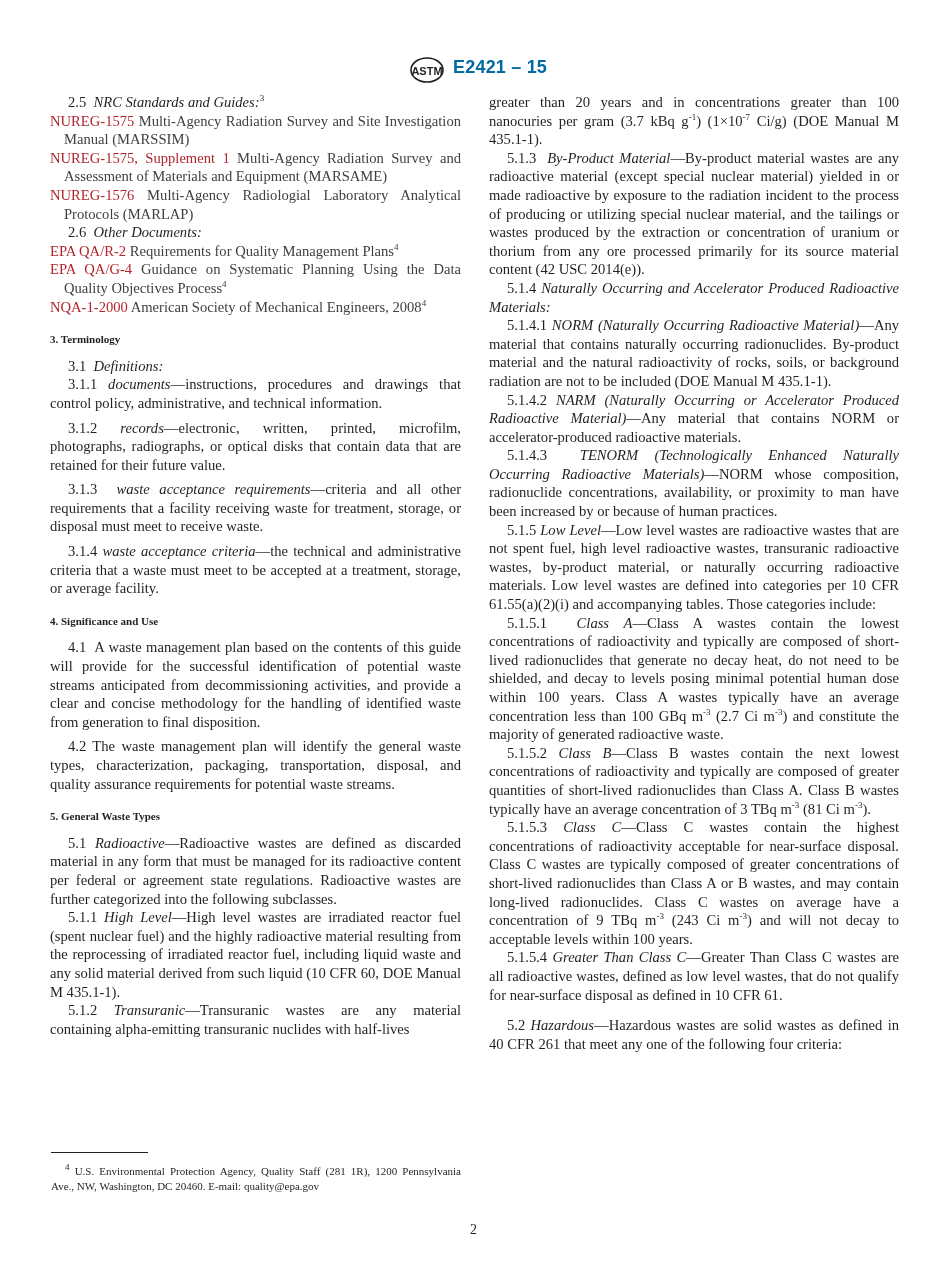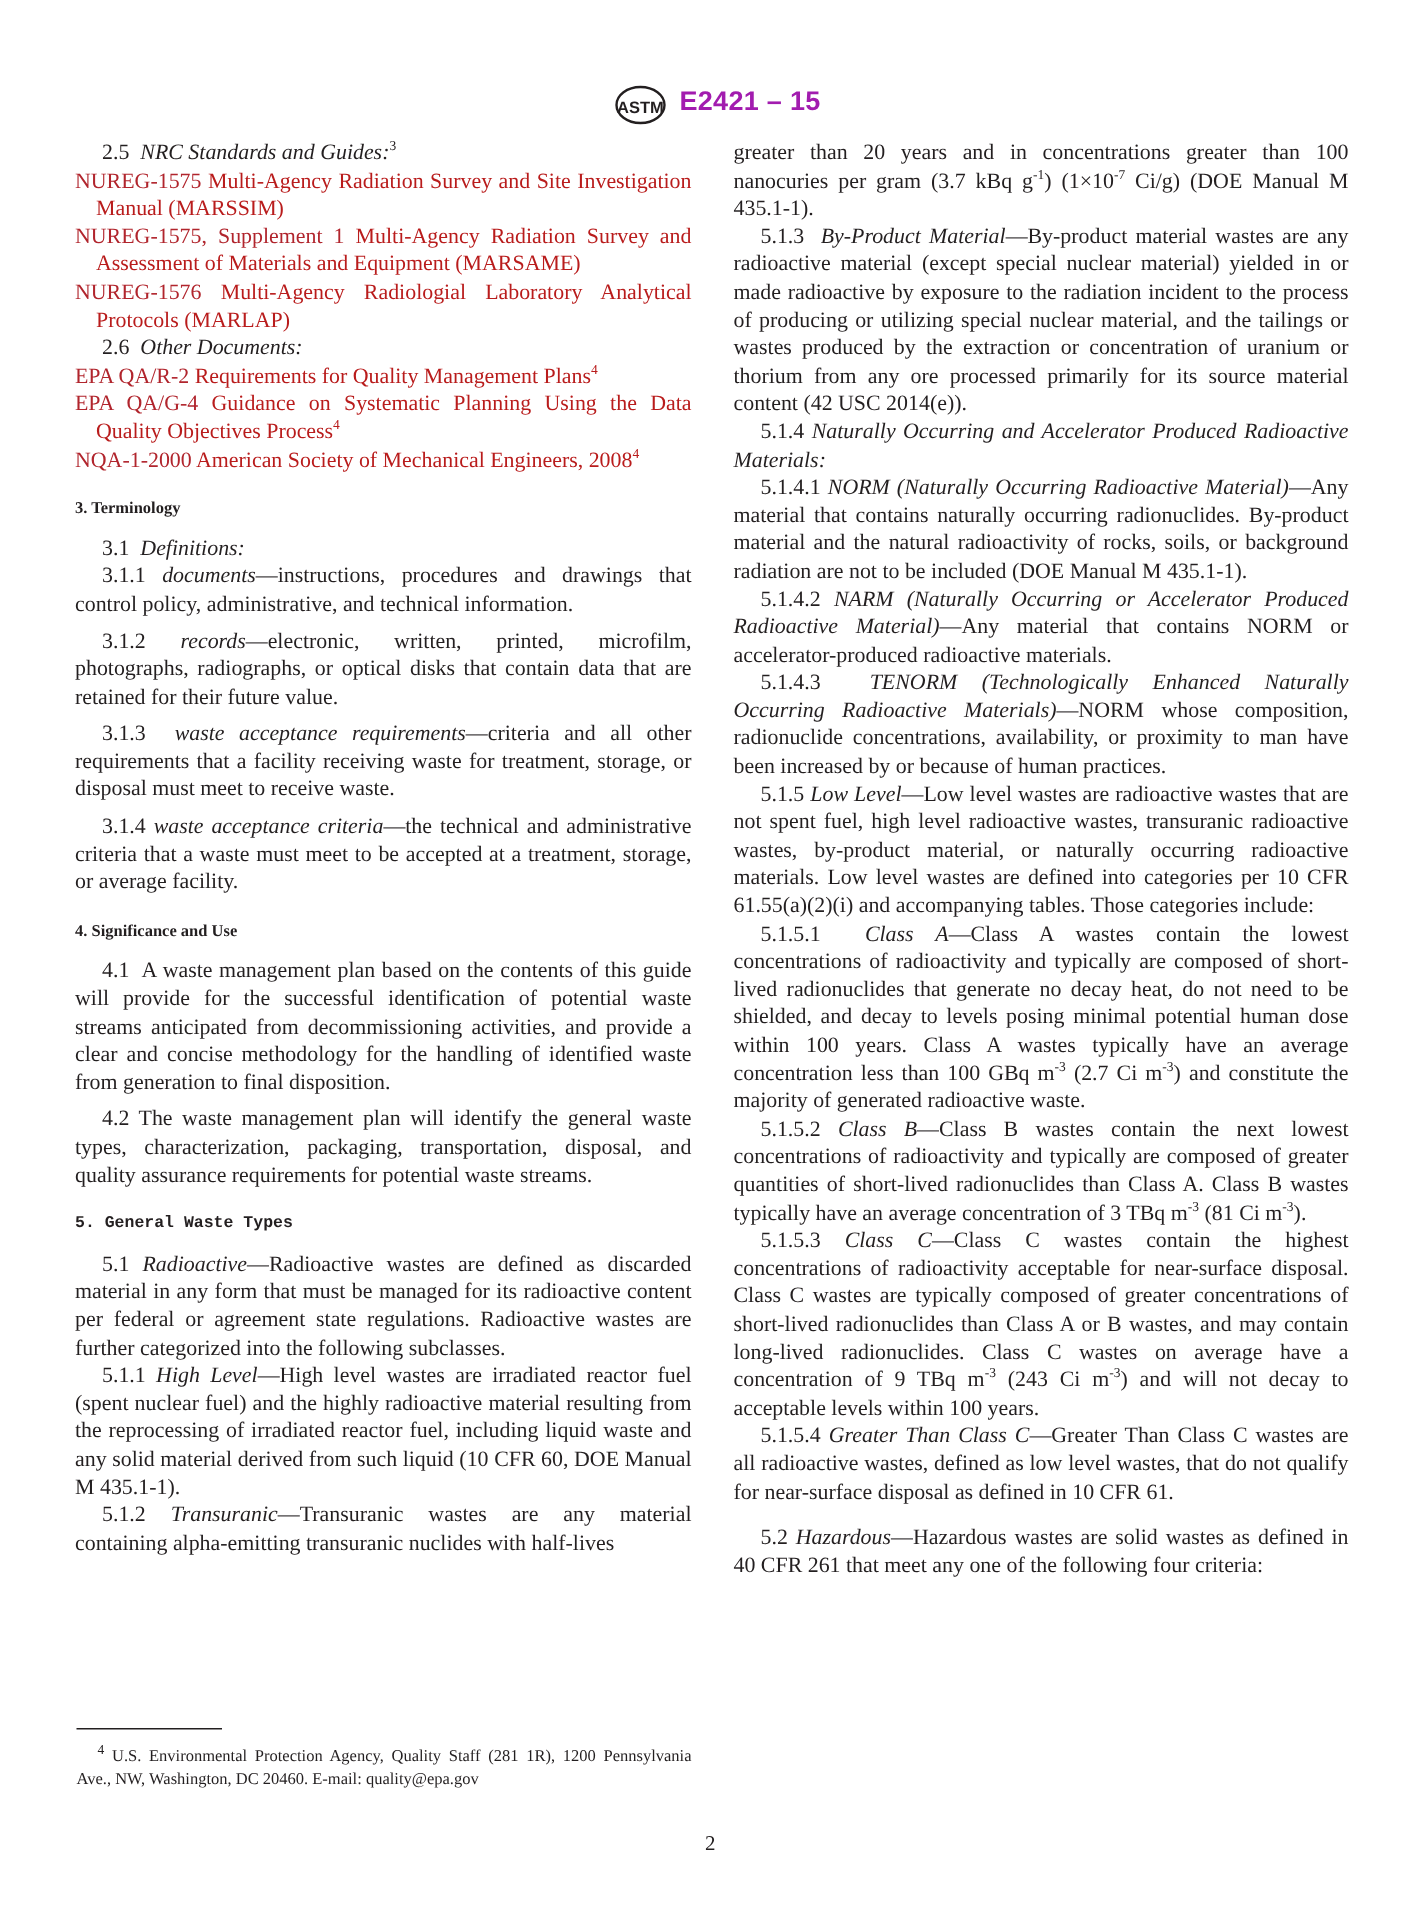--- a/index.html
+++ b/index.html
@@ -1,30 +1,30 @@
 <!DOCTYPE html>
 <html><head>
 <meta charset="utf-8">
 <style>
   html, body { margin:0; padding:0; background:#ffffff; }
   body { width:950px; height:1272px; position:relative; overflow:hidden;
          font-family:"Liberation Serif", "DejaVu Serif", serif; color:#231f20; }
   .header { position:absolute; top:56px; left:0; width:784px; height:30px; }
   .logo { position:absolute; left:409px; top:0px; width:36px; height:28px; }
   .doc-id { position:absolute; left:453px; top:1px; font-family:"Liberation Sans", sans-serif;
-            font-weight:bold; font-size:18px; letter-spacing:0.2px; color:#a21caf; }
+            font-weight:bold; font-size:18px; letter-spacing:0.2px; color:#0369a1; }
   .col { position:absolute; top:93px; font-size:14.6px; line-height:18.6px; text-align:justify; }
   .col-left { left:66px; width:395px; }
   .col-right { left:489px; width:410px; }
   .p { margin:0; }
   .ind { text-indent:18px; }
   .gap { margin-top:6px; }
   .ref { padding-left:14px; text-indent:-14px; margin:0; text-align:justify; }
   .red { color:#b1252d; }
-  .blue { color:#b91c1c; }
+  .blue { color:#404040; }
   i, .it { font-style:italic; }
   sup { font-size:9px; line-height:0; vertical-align:super; }
   .h { font-weight:bold; font-size:11px; margin:14px 0 8px -16px; text-indent:0; }
   .fnrule { position:absolute; left:51px; top:1152px; width:97px; height:1px; background:#231f20; }
   .footnote { position:absolute; left:51px; top:1164px; width:410px; font-size:11px; line-height:15px; text-align:justify; }
   .pageno { position:absolute; left:470px; top:1222px; font-size:14px; }
 </style>
 </head>
 <body>
 
@@ -67,21 +67,21 @@
     <p class="p ind"><span>3.1</span>&nbsp; <i>Definitions:</i></p>
     <p class="p ind"><span>3.1.1</span> <i>documents</i><span>—instructions, procedures and drawings that control policy, administrative, and technical information.</span></p>
     <p class="p ind gap"><span>3.1.2</span> <i>records</i><span>—electronic, written, printed, microfilm, photographs, radiographs, or optical disks that contain data that are retained for their future value.</span></p>
     <p class="p ind gap"><span>3.1.3</span>&nbsp; <i>waste acceptance requirements</i><span>—criteria and all other requirements that a facility receiving waste for treatment, storage, or disposal must meet to receive waste.</span></p>
     <p class="p ind gap"><span>3.1.4</span> <i>waste acceptance criteria</i><span>—the technical and administrative criteria that a waste must meet to be accepted at a treatment, storage, or average facility.</span></p>
 
     <p class="h" style="margin-left:0;">4. Significance and Use</p>
     <p class="p ind"><span>4.1</span>&nbsp; <span>A waste management plan based on the contents of this guide will provide for the successful identification of potential waste streams anticipated from decommissioning activities, and provide a clear and concise methodology for the handling of identified waste from generation to final disposition.</span></p>
     <p class="p ind gap"><span>4.2</span> <span>The waste management plan will identify the general waste types, characterization, packaging, transportation, disposal, and quality assurance requirements for potential waste streams.</span></p>
 
-    <p class="h" style="margin-left:0;font-family:Liberation Mono, monospace;">5. General Waste Types</p>
+    <p class="h" style="margin-left:0;">5. General Waste Types</p>
     <p class="p ind"><span>5.1</span> <i>Radioactive</i><span>—Radioactive wastes are defined as discarded material in any form that must be managed for its radioactive content per federal or agreement state regulations. Radioactive wastes are further categorized into the following subclasses.</span></p>
     <p class="p ind"><span>5.1.1</span> <i>High Level</i><span>—High level wastes are irradiated reactor fuel (spent nuclear fuel) and the highly radioactive material resulting from the reprocessing of irradiated reactor fuel, including liquid waste and any solid material derived from such liquid (10 CFR 60, DOE Manual M 435.1-1).</span></p>
     <p class="p ind"><span>5.1.2</span> <i>Transuranic</i><span>—Transuranic wastes are any material containing alpha-emitting transuranic nuclides with half-lives</span></p>
   </div>
 </div>
 
 <div class="col col-right">
   <p class="p">
     <span>greater than 20 years and in concentrations greater than 100 nanocuries per gram (3.7 kBq g</span><sup>-1</sup><span>) (1×10</span><sup>-7</sup><span> Ci/g) (DOE Manual M 435.1-1).</span>
   </p>

